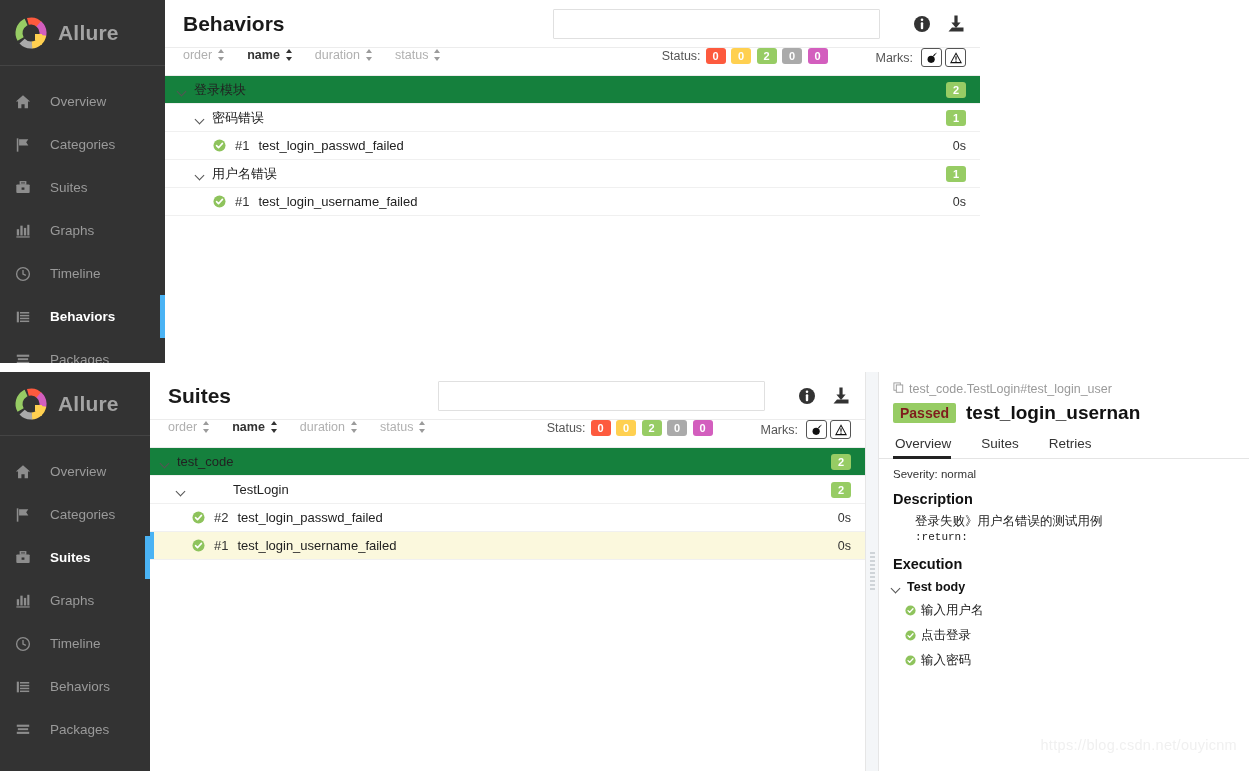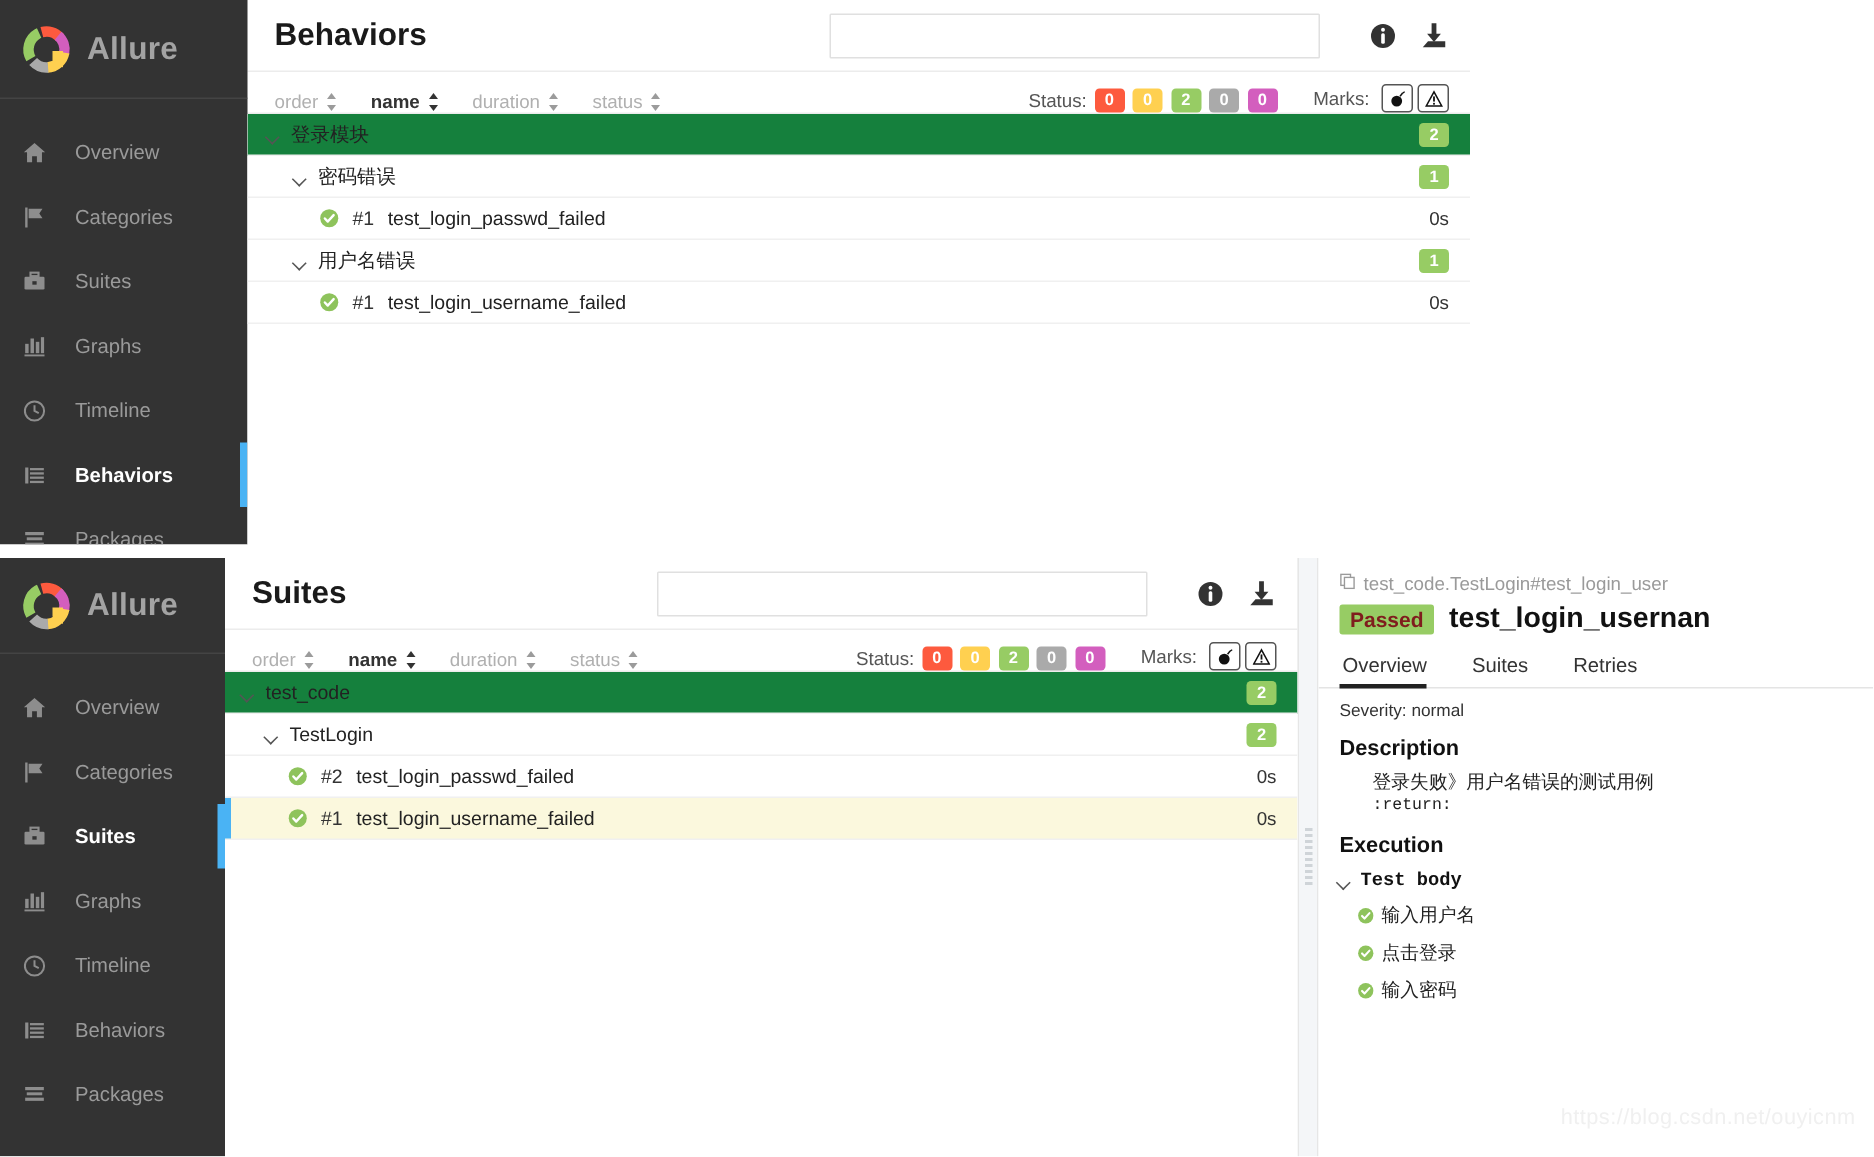--- a/index.html
+++ b/index.html
@@ -61,24 +61,25 @@
     border-radius: 1px; margin-right: 18px;
   }
   .search-box input {
     width:100%; height:100%; border:0; outline:0; background:transparent;
     font-size: 13px; padding: 0 8px; box-sizing:border-box;
     font-family: "Liberation Sans", sans-serif;
   }
   .head-ico { width:20px; height:20px; margin-left: 14px; flex:0 0 auto; }
 
   .sort-bar {
-    height: 28px; display:flex; align-items:flex-end;
+    height: 28px; display:flex; align-items:flex-start;
     padding: 0 14px 0 18px; box-sizing:border-box;
     border-bottom: 1px solid #ececec; font-size: 12.5px; color: #b0b0b0;
     background:#fff;
+    gap:24px;
   }
   .sorter { display:flex; align-items:center; margin-right: 22px; }
   .sorter.active { color:#333; font-weight: bold; }
   .sorter .lbl { margin-right: 6px; }
   .arrows { width:7px; height:12px; position:relative; display:inline-block;}
   .arrows:before, .arrows:after {
     content:""; position:absolute; left:0; border-left: 3.5px solid transparent; border-right:3.5px solid transparent;
   }
   .arrows:before { top:0; border-bottom: 4.5px solid #9b9b9b; }
   .arrows:after  { bottom:0; border-top: 4.5px solid #9b9b9b; }
@@ -108,21 +109,21 @@
     padding-right: 14px; position: relative;
   }
   .row.grp-0 { background:#15803d; padding-left: 12px; }
   .row.grp-1 { background:#fff; padding-left: 30px; }
   .row.leaf  { background:#fff; padding-left: 48px; }
   .row.selected { background:#fbf8dd; }
   .row.selected:before {
     content:""; position:absolute; left:0; top:0; bottom:0; width:4px; background:#4ab3f4;
   }
   .app.bottom .row.grp-0 { padding-left: 10px; }
-  .app.bottom .row.grp-1 { padding-left: 26px; }
+  .app.bottom .row.grp-1 { padding-left: 26px; gap: 40px; }
   .app.bottom .row.leaf  { padding-left: 42px; }
 
   .chev { width: 12px; flex:0 0 12px; margin-right: 5px; display:inline-block; position:relative; }
   .chev:before{
     content:""; position:absolute; left:1px; top:-2px; width:6px; height:6px;
     border-right: 1.6px solid #555; border-bottom: 1.6px solid #555;
     transform: rotate(45deg);
   }
   .okdot { width:13px; height:13px; flex:0 0 13px; margin-right:9px; }
   .row-order { color:#333; margin-right: 9px; font-size: 13px;}
@@ -147,21 +148,21 @@
     padding: 2px 7px; border-radius:2px; margin-right: 10px;
   }
   .detail-title { font-size: 19px; font-weight: bold; color:#111; }
   .tabs { display:flex; align-items:flex-end; padding-left: 14px; margin-top: 12px; border-bottom:1px solid #e4e4e4; }
   .tab { font-size: 13.5px; color:#333; padding: 0 14px 7px 2px; margin-right: 14px; position:relative;}
   .tab.active:after { content:""; position:absolute; left:0; right:14px; bottom:-1px; height:3px; background:#222; }
   .kv { font-size: 11.5px; color:#333; padding: 9px 0 0 14px;}
   .sect-h { font-size: 14.5px; font-weight:bold; color:#111; padding: 11px 0 0 14px;}
   .desc { padding: 6px 0 0 36px; font-size: 12.5px; color:#222; line-height: 1.35;}
   .desc .mono { font-family: "Liberation Mono", monospace; font-size: 11px; color:#222; }
-  .tbody-h { display:flex; align-items:center; font-size: 12.5px; font-weight:bold; color:#111; padding: 8px 0 0 12px; font-family: Liberation Mono, monospace;}
+  .tbody-h { display:flex; align-items:center; font-size: 12.5px; font-weight:bold; color:#111; padding: 8px 0 0 12px;}
   .tbody-h .chev { margin-right:4px; }
   .step { display:flex; align-items:center; font-size: 12.5px; color:#222; padding: 8px 0 0 26px;}
   .step .sdot { width:11px; height:11px; flex:0 0 11px; margin-right: 5px;}
 
   .watermark {
     position:absolute; right: 12px; bottom: 18px;
     font-size: 14.5px; color:#f0f0f0; letter-spacing:.3px;
     font-family: "Liberation Sans", sans-serif; pointer-events:none;
   }
 </style>

